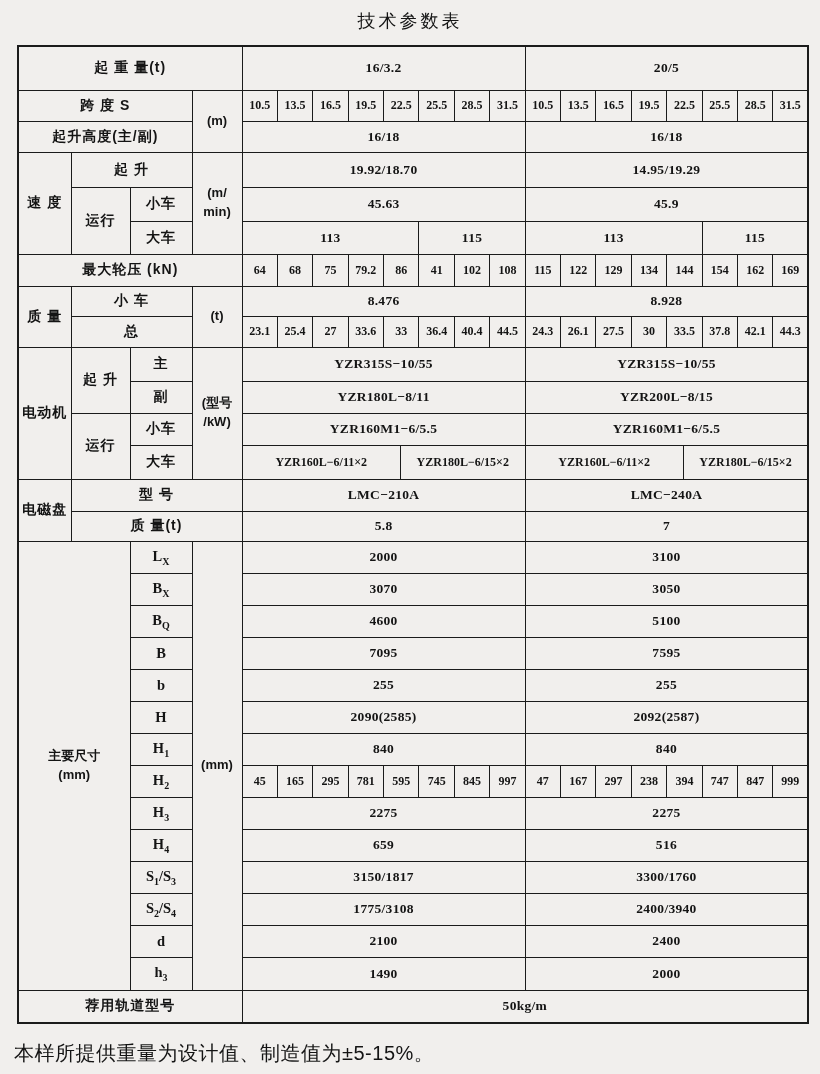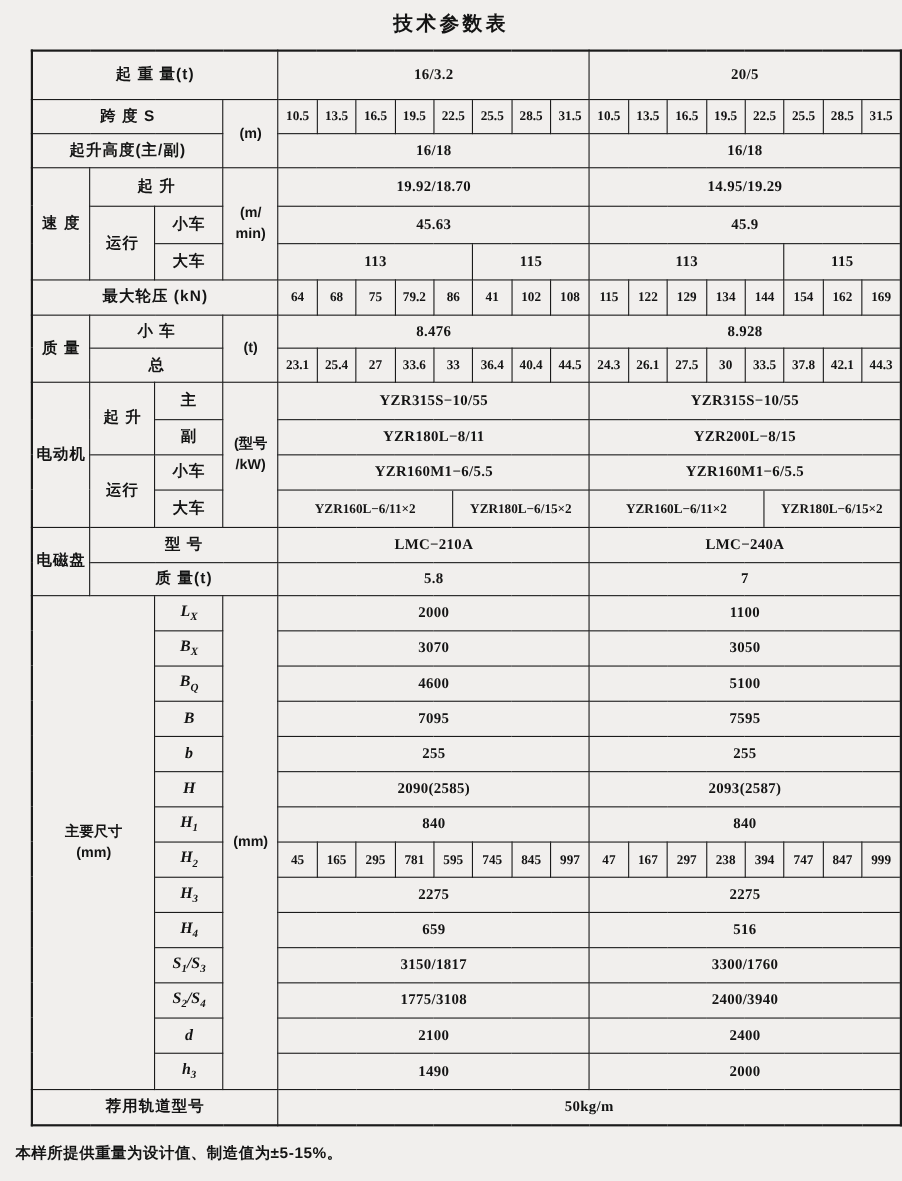--- a/index.html
+++ b/index.html
@@ -6,46 +6,46 @@
   body {
     width:820px; height:1074px;
     background:#f1efed;
     font-family:"Liberation Sans","DejaVu Sans",sans-serif;
     color:#141414;
     position:relative;
     overflow:hidden;
   }
   .page-title {
     position:absolute; top:9px; left:0; width:820px;
-    text-align:center; font-size:18px; font-weight:bold; letter-spacing:3px;
+    text-align:center; font-size:18px; font-weight:normal; letter-spacing:3px;
   }
   table.spec {
-    position:absolute; left:28px; top:45px;
+    position:absolute; left:17px; top:45px;
     border-collapse:collapse; table-layout:fixed;
     border:2.5px solid #1b1b1b;
   }
   td {
     border:1.5px solid #1b1b1b;
     text-align:center; vertical-align:middle;
     padding:0; overflow:hidden;
   }
   .lbl { font-size:14px; font-weight:bold; letter-spacing:1px; }
   .unit { font-size:13px; font-weight:bold; white-space:pre-line; line-height:1.45; letter-spacing:0; }
   .val { font-family:"Liberation Serif","DejaVu Serif",serif; font-size:13.5px; font-weight:bold; letter-spacing:0.3px; }
   .sm  { font-size:12px; letter-spacing:0; }
-  .sym { font-family:"Liberation Serif","DejaVu Serif",serif; font-style:italic; font-weight:bold; font-size:14.5px; }
+  .sym { font-family:"Liberation Serif","DejaVu Serif",serif; font-weight:bold; font-size:14.5px; }
   .sym sub { font-size:10px; letter-spacing:0; }
   .nopad { padding:0; }
   .split { display:flex; width:100%; height:33px; align-items:stretch; }
   .split > div { display:flex; align-items:center; justify-content:center; }
   .split > .a { width:56%; border-right:1.5px solid #1b1b1b; }
   .split > .b { width:44%; }
   .footnote {
     position:absolute; left:14px; top:1040px; width:792px;
-    font-size:14px; font-weight:bold; letter-spacing:0.5px;
+    font-size:20px; font-weight:normal; letter-spacing:0.5px;
   }
 </style>
 </head>
 <body>
 
 <div class="page-title">技术参数表</div>
 
 <table class="spec">
   <colgroup>
     <col style="width:53px">
@@ -227,21 +227,21 @@
     <td colspan="8" class="val">5.8</td>
     <td colspan="8" class="val">7</td>
   </tr>
 
   <tr style="height:32px">
     <td rowspan="14" colspan="2" class="unit">主要尺寸
 (mm)</td>
     <td class="sym">L<sub>X</sub></td>
     <td rowspan="14" class="unit">(mm)</td>
     <td colspan="8" class="val">2000</td>
-    <td colspan="8" class="val">1100</td>
+    <td colspan="8" class="val">3100</td>
   </tr>
 
   <tr style="height:32px">
     <td class="sym">B<sub>X</sub></td>
     <td colspan="8" class="val">3070</td>
     <td colspan="8" class="val">3050</td>
   </tr>
 
   <tr style="height:32px">
     <td class="sym">B<sub>Q</sub></td>
@@ -257,21 +257,21 @@
 
   <tr style="height:32px">
     <td class="sym">b</td>
     <td colspan="8" class="val">255</td>
     <td colspan="8" class="val">255</td>
   </tr>
 
   <tr style="height:32px">
     <td class="sym">H</td>
     <td colspan="8" class="val">2090(2585)</td>
-    <td colspan="8" class="val">2093(2587)</td>
+    <td colspan="8" class="val">2092(2587)</td>
   </tr>
 
   <tr style="height:32px">
     <td class="sym">H<sub>1</sub></td>
     <td colspan="8" class="val">840</td>
     <td colspan="8" class="val">840</td>
   </tr>
 
   <tr style="height:32px">
     <td class="sym">H<sub>2</sub></td>

